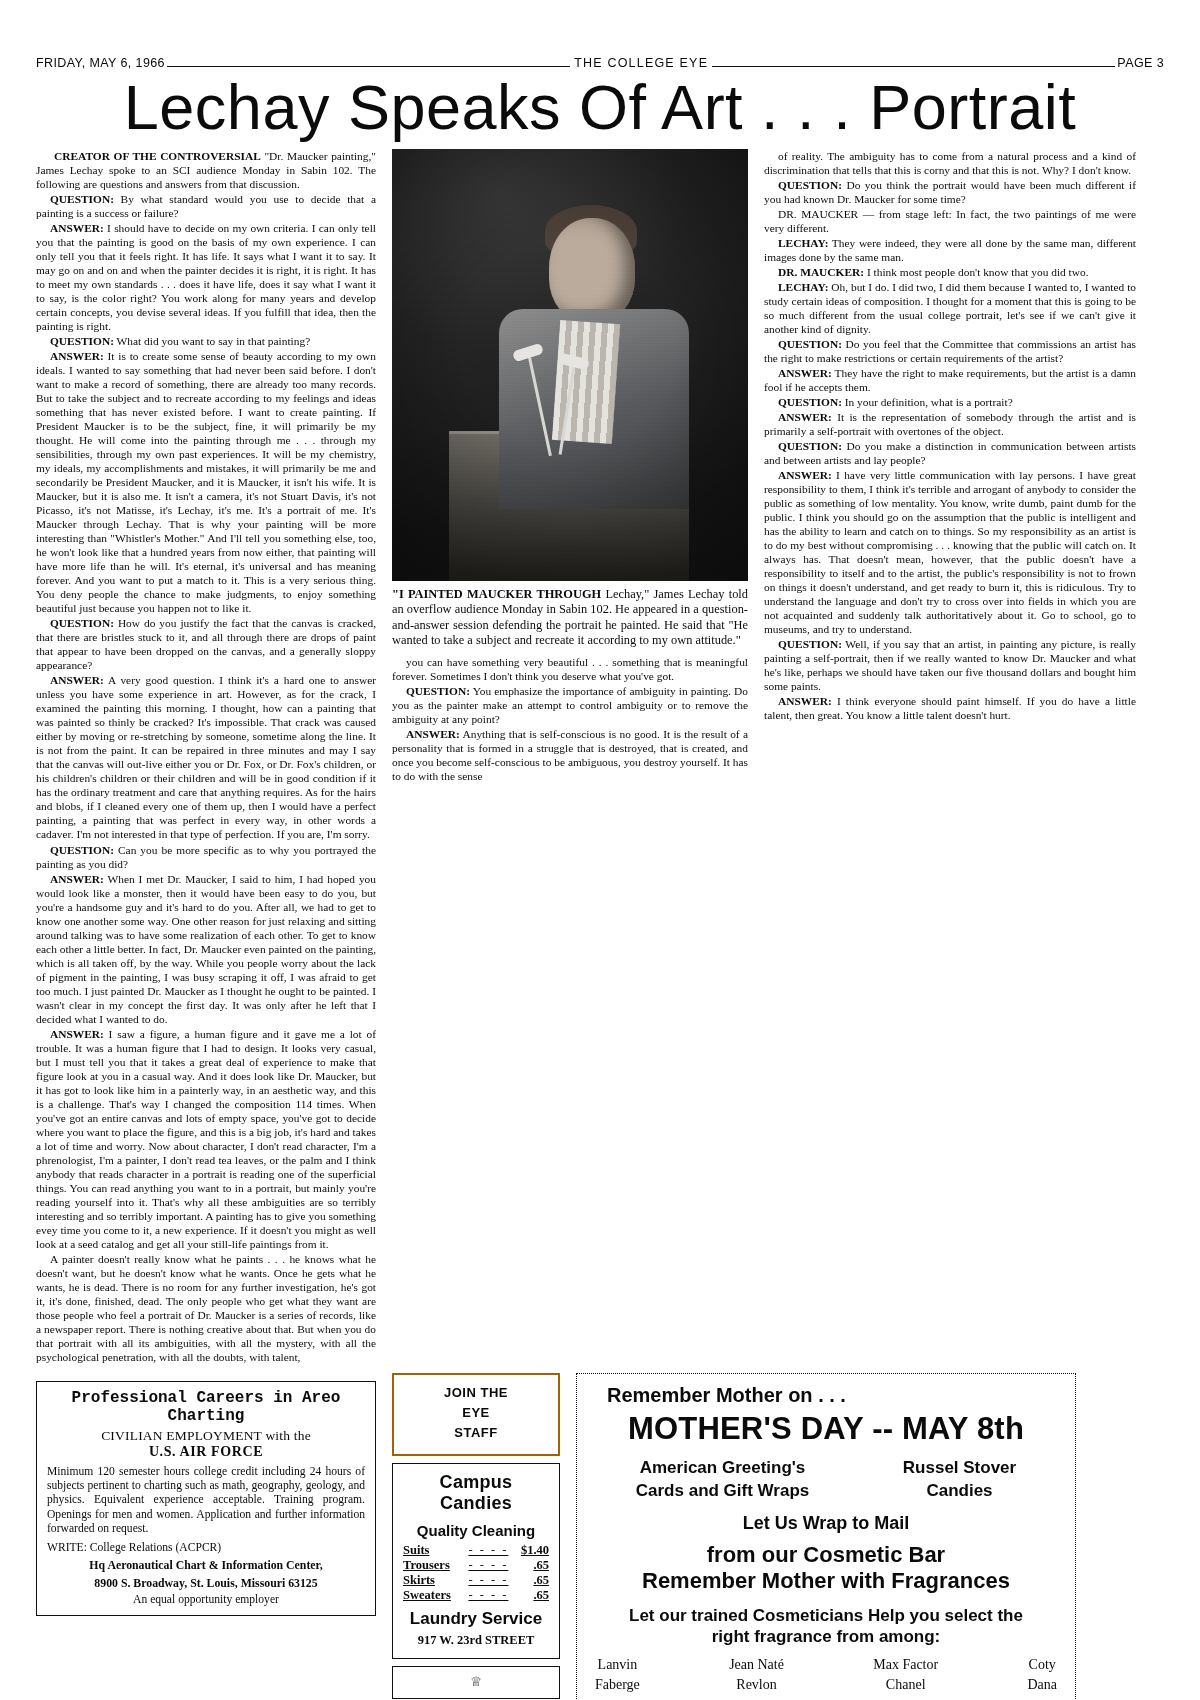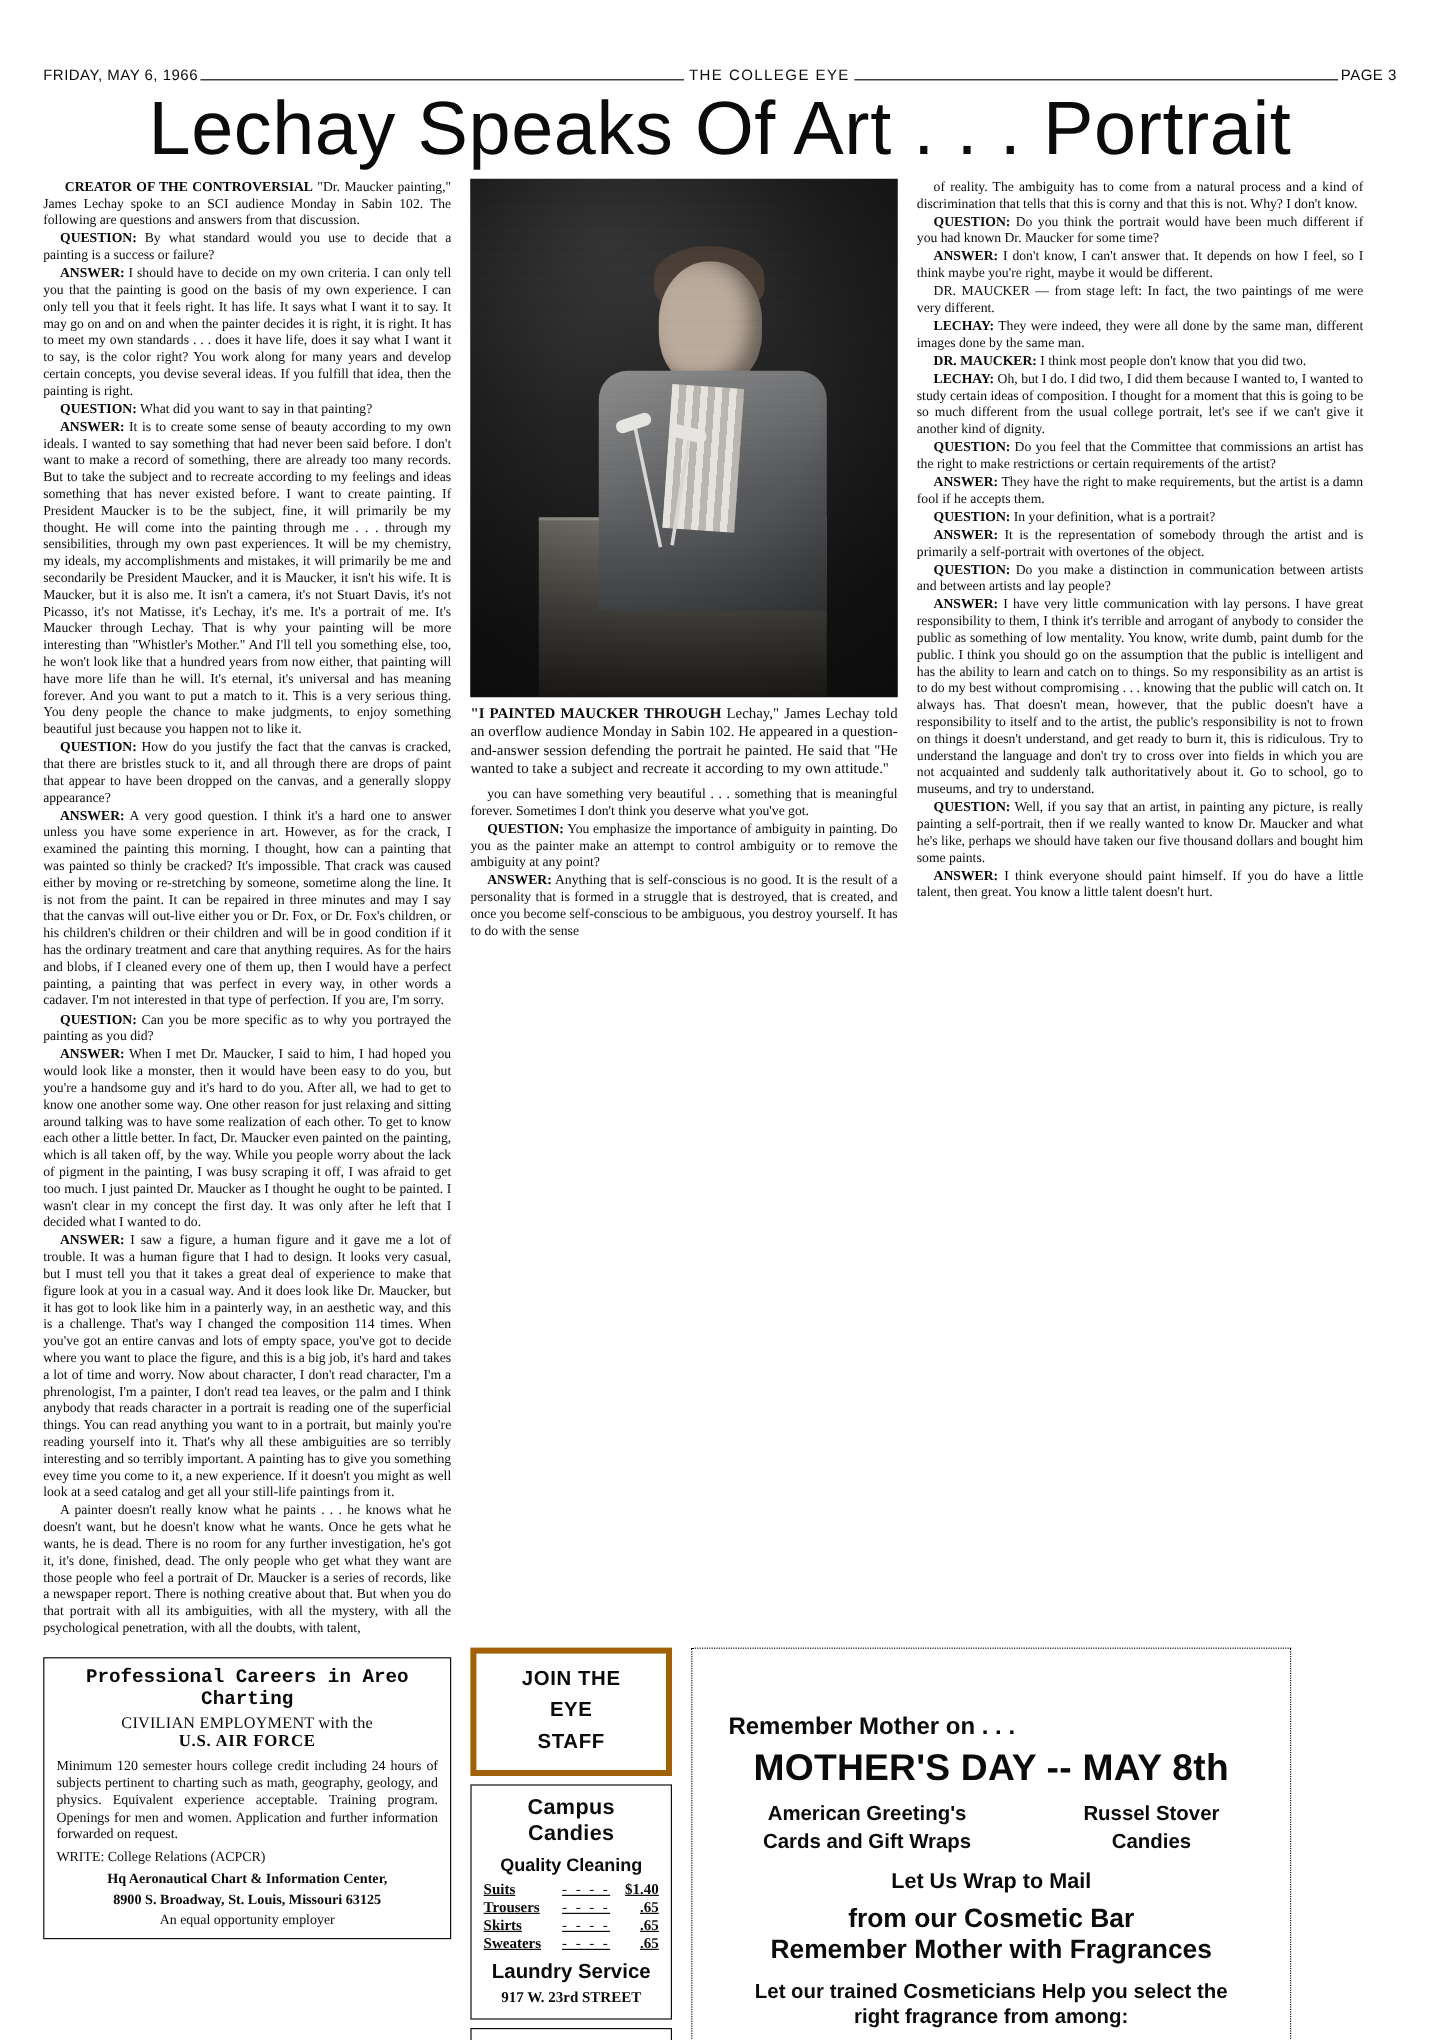--- a/index.html
+++ b/index.html
@@ -148,25 +148,25 @@
   .caption {
     font-family: "Liberation Serif", serif;
     font-size: 12.4px;
     line-height: 1.25;
     text-align: justify;
     margin: 0 0 6px 0;
   }
   .caption b { font-weight: bold; }
 
   .join {
-    border: 5px solid #a16207;
+    border: 2px solid #a16207;
     text-align: center;
     font-family: "Liberation Sans", sans-serif;
     font-weight: bold;
-    font-size: 17px;
+    font-size: 13px;
     line-height: 1.55;
     padding: 8px 6px 10px 6px;
     letter-spacing: .5px;
   }
 
   .cleaners {
     border: 1px solid #111;
     margin-top: 7px;
     padding: 8px 10px 10px 10px;
     text-align: center;
@@ -242,21 +242,21 @@
     margin-top: 3px;
   }
 
   
   .mothers {
     border: 1px dotted #111;
     padding: 10px 12px 12px 12px;
     text-align: center;
     font-family: "Liberation Sans", sans-serif;
   }
-  .mothers .l1 { font-size: 20px; font-weight: bold; text-align: left; padding-left: 18px; margin-top: 44px; }
+  .mothers .l1 { font-size: 20px; font-weight: bold; text-align: left; padding-left: 18px; }
   .mothers .l2 { font-size: 31px; font-weight: bold; margin-top: 4px; letter-spacing: .2px; }
   .mothers .row2 {
     display: flex; justify-content: space-around; margin-top: 10px;
     font-size: 17px; font-weight: bold;
   }
   .mothers .row2 .c { line-height: 1.35; }
   .mothers .l3 { font-size: 18px; font-weight: bold; margin-top: 10px; }
   .mothers .l4 { font-size: 22px; font-weight: bold; margin-top: 8px; line-height: 1.2; }
   .mothers .l5 { font-size: 17px; font-weight: bold; margin-top: 10px; line-height: 1.25; }
   .mothers .brands {
@@ -319,21 +319,20 @@
       </div>
       <p class="caption"><b>"I PAINTED MAUCKER THROUGH</b> Lechay," James Lechay told an overflow audience Monday in Sabin 102. He appeared in a question-and-answer session defending the portrait he painted. He said that "He wanted to take a subject and recreate it according to my own attitude."</p>
       <p class="body">you can have something very beautiful . . . something that is meaningful forever. Sometimes I don't think you deserve what you've got.</p>
       <p class="body"><b>QUESTION:</b> You emphasize the importance of ambiguity in painting. Do you as the painter make an attempt to control ambiguity or to remove the ambiguity at any point?</p>
       <p class="body"><b>ANSWER:</b> Anything that is self-conscious is no good. It is the result of a personality that is formed in a struggle that is destroyed, that is created, and once you become self-conscious to be ambiguous, you destroy yourself. It has to do with the sense</p>
     </div>
 
     <div class="col right">
       <p class="body">of reality. The ambiguity has to come from a natural process and a kind of discrimination that tells that this is corny and that this is not. Why? I don't know.</p>
       <p class="body"><b>QUESTION:</b> Do you think the portrait would have been much different if you had known Dr. Maucker for some time?</p>
-      <p class="body"><b>ANSWER:</b> I don't know, I can't answer that. It depends on how I feel, so I think maybe you're right, maybe it would be different.</p>
       <p class="body">DR. MAUCKER — from stage left: In fact, the two paintings of me were very different.</p>
       <p class="body"><b>LECHAY:</b> They were indeed, they were all done by the same man, different images done by the same man.</p>
       <p class="body"><b>DR. MAUCKER:</b> I think most people don't know that you did two.</p>
       <p class="body"><b>LECHAY:</b> Oh, but I do. I did two, I did them because I wanted to, I wanted to study certain ideas of composition. I thought for a moment that this is going to be so much different from the usual college portrait, let's see if we can't give it another kind of dignity.</p>
       <p class="body"><b>QUESTION:</b> Do you feel that the Committee that commissions an artist has the right to make restrictions or certain requirements of the artist?</p>
       <p class="body"><b>ANSWER:</b> They have the right to make requirements, but the artist is a damn fool if he accepts them.</p>
       <p class="body"><b>QUESTION:</b> In your definition, what is a portrait?</p>
       <p class="body"><b>ANSWER:</b> It is the representation of somebody through the artist and is primarily a self-portrait with overtones of the object.</p>
       <p class="body"><b>QUESTION:</b> Do you make a distinction in communication between artists and between artists and lay people?</p>
       <p class="body"><b>ANSWER:</b> I have very little communication with lay persons. I have great responsibility to them, I think it's terrible and arrogant of anybody to consider the public as something of low mentality. You know, write dumb, paint dumb for the public. I think you should go on the assumption that the public is intelligent and has the ability to learn and catch on to things. So my responsibility as an artist is to do my best without compromising . . . knowing that the public will catch on. It always has. That doesn't mean, however, that the public doesn't have a responsibility to itself and to the artist, the public's responsibility is not to frown on things it doesn't understand, and get ready to burn it, this is ridiculous. Try to understand the language and don't try to cross over into fields in which you are not acquainted and suddenly talk authoritatively about it. Go to school, go to museums, and try to understand.</p>

